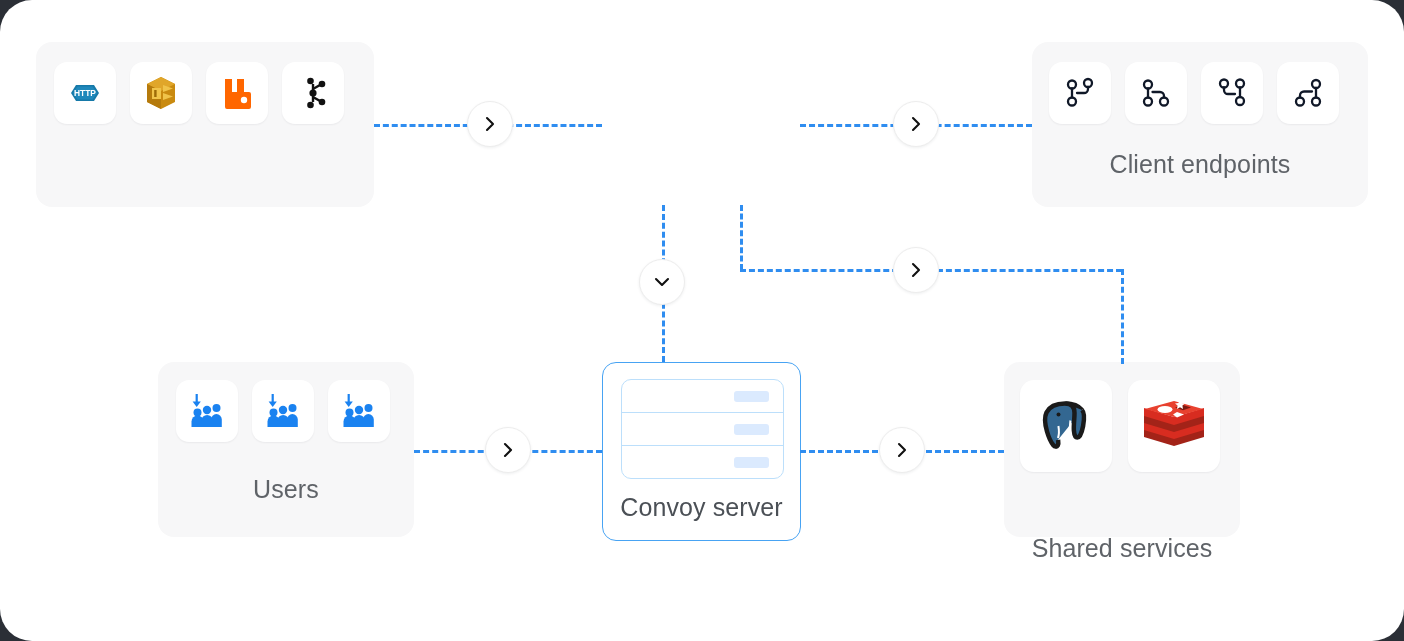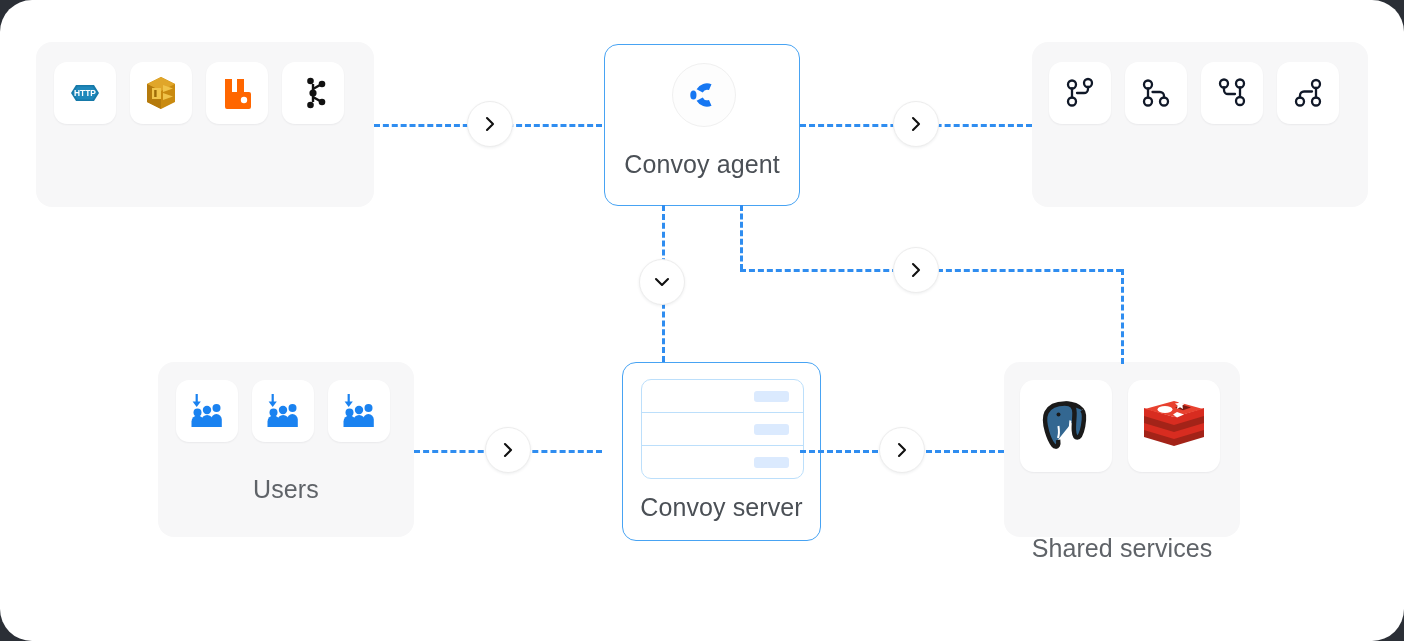--- a/index.html
+++ b/index.html
@@ -198,30 +198,20 @@
             <circle cx="19.5" cy="34" r="3.3"></circle>
             <circle cx="22" cy="22" r="3.6"></circle>
             <circle cx="31" cy="13" r="3.3"></circle>
             <circle cx="31" cy="31" r="3.3"></circle>
           </g>
         </svg>
       </div>
     </div>
   </div>
 
-  <div class="node-blue" style="left:604px; top:44px; width:196px; height:162px;">
-    <div class="logo-circle" style="left:67px; top:18px;">
-      <svg width="40" height="40" viewBox="0 0 40 40">
-        <path d="M27.5 9.2 A12 12 0 0 0 12.6 14.2 l6.1 3.4 A5.2 5.2 0 0 1 25 15.1 Z" fill="#1677f2"></path>
-        <path d="M27.5 30.8 A12 12 0 0 1 12.6 25.8 l6.1 -3.4 A5.2 5.2 0 0 0 25 24.9 Z" fill="#1677f2"></path>
-        <ellipse cx="9.4" cy="20" rx="3.1" ry="4.6" fill="#1677f2"></ellipse>
-      </svg>
-    </div>
-    <div class="panel-label" style="top:105px;">Convoy agent</div>
-  </div>
 
   <div class="panel" style="left:1032px; top:42px; width:336px; height:165px;">
     <div class="panel-icons" style="left:17px; top:20px;">
 
       <div class="tile">
         <svg width="42" height="42" viewBox="0 0 42 42">
           <g stroke="#101828" stroke-width="2.3" fill="none" stroke-linecap="round">
             <circle cx="13" cy="12.5" r="4"></circle>
             <circle cx="13" cy="29.5" r="4"></circle>
             <circle cx="29" cy="11" r="4"></circle>
@@ -260,20 +250,21 @@
           <g stroke="#101828" stroke-width="2.3" fill="none" stroke-linecap="round">
             <circle cx="13" cy="29.5" r="4"></circle>
             <circle cx="29" cy="29.5" r="4"></circle>
             <circle cx="29" cy="12" r="4"></circle>
             <line x1="29" y1="16" x2="29" y2="25.5"></line>
             <path d="M13 25.5 v-2 a4 4 0 0 1 4 -4 h8"></path>
           </g>
         </svg>
       </div>
     </div>
+    <div class="panel-label" style="top:108px;">Client endpoints</div>
   </div>
 
   <div class="panel" style="left:158px; top:362px; width:256px; height:175px;">
     <div class="panel-icons" style="left:18px; top:18px;">
 
       <div class="tile">
         <svg width="42" height="42" viewBox="0 0 42 42">
           <g fill="#1a82f0">
             <rect x="9.6" y="4" width="2.2" height="9"></rect>
             <polygon points="6.6,11.5 14.8,11.5 10.7,17"></polygon>
@@ -313,21 +304,21 @@
             <path d="M5.5 37 v-5.5 a6 6 0 0 1 12 0 V37 Z"></path>
             <path d="M15.5 37 v-6.5 a5.6 5.6 0 0 1 11.2 0 V37 Z"></path>
             <path d="M25 37 v-7.5 a5.4 5.4 0 0 1 10.8 0 V37 Z"></path>
           </g>
         </svg>
       </div>
     </div>
     <div class="panel-label" style="top:113px;">Users</div>
   </div>
 
-  <div class="node-blue" style="left:622px; top:362px; width:199px; height:179px;">
+  <div class="node-blue" style="left:602px; top:362px; width:199px; height:179px;">
     <div class="srv-table" style="left:18px; top:16px; width:163px; height:100px;">
       <div class="srv-row">
         <div class="srv-badge"></div>
       </div>
       <div class="srv-row">
         <div class="srv-badge"></div>
       </div>
       <div class="srv-row">
         <div class="srv-badge"></div>
       </div>

